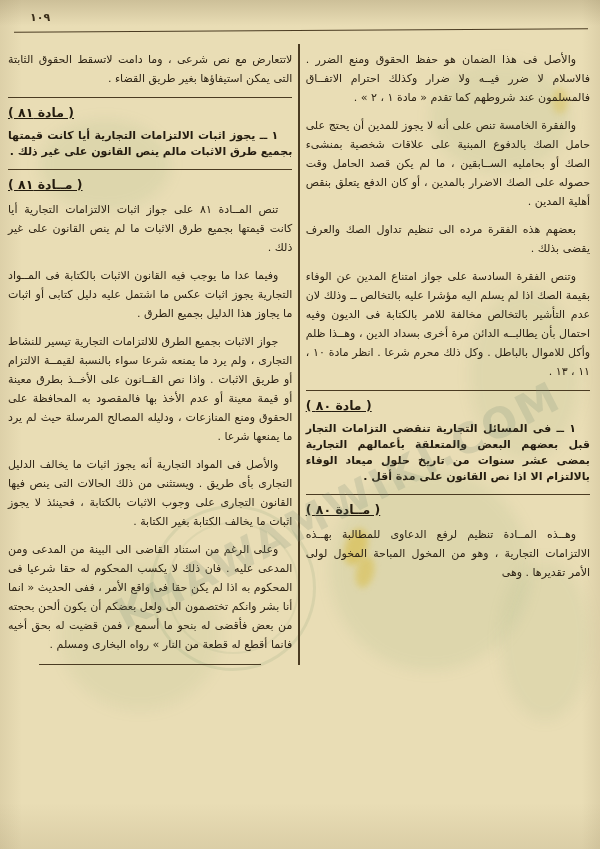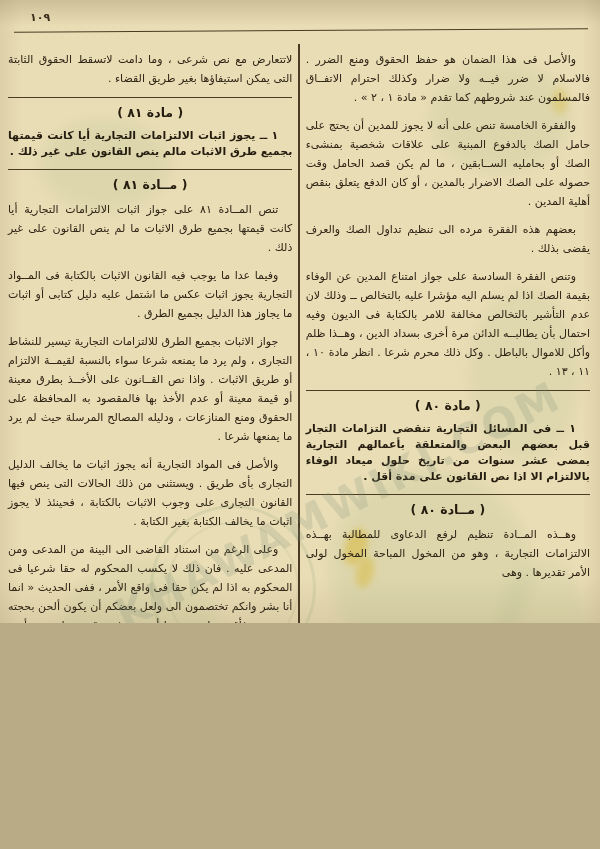--- a/index.html
+++ b/index.html
@@ -2,21 +2,21 @@
 <html lang="ar" dir="rtl"><head>
 <meta charset="utf-8">
 <style>
   html,body{margin:0;padding:0;}
   body{
     width:600px;height:849px;overflow:hidden;
     font-family:"DejaVu Sans",sans-serif;
     background:#b9ab85;
   }
   .page{
-    position:relative;width:600px;height:623px;direction:rtl;
+    position:relative;width:600px;height:849px;direction:rtl;
     color:#2e2415;
     background:
       linear-gradient(180deg, rgba(105,88,52,.22) 0, rgba(105,88,52,0) 26px),
       linear-gradient(0deg, rgba(115,96,58,.12) 0, rgba(115,96,58,0) 46px),
       linear-gradient(90deg, rgba(115,96,58,.10) 0, rgba(115,96,58,0) 22px),
       linear-gradient(270deg, rgba(115,96,58,.10) 0, rgba(115,96,58,0) 18px),
       #e9ddb5;
     overflow:hidden;
   }
   .pageno{
@@ -39,22 +39,22 @@
   .col p{
     margin:8px 0 9px;font-size:11px;line-height:19px;
     text-align:justify;text-indent:14px;
   }
   .col p.noindent{text-indent:0;}
   .col p.bold{font-weight:700;color:#241c0f;line-height:16px;}
   .inner-rule{
     height:0;border-top:1.6px solid #4a3b22;margin:3px 0 7px;
   }
   .art-header{
-    text-align:center;font-weight:700;font-size:12.5px;color:#241c0f;
-    margin:1px 0 8px;letter-spacing:1px;
+    text-align:left;font-weight:700;font-size:12.5px;color:#241c0f;
+    margin:1px 0 8px;letter-spacing:1px;text-decoration:underline;
   }
   .end-rule{
     height:0;border-top:1.6px solid #4a3b22;width:78%;margin:10px auto 0;
   }
   
   .artifact{position:absolute;pointer-events:none;}
   .smudge{filter:blur(7px);border-radius:50%;}
   .sm1{left:40px;top:120px;width:130px;height:90px;background:rgba(120,155,95,.10);}
   .sm2{left:430px;top:62px;width:140px;height:110px;background:rgba(120,155,95,.10);}
   .sm3{left:470px;top:290px;width:110px;height:170px;background:rgba(120,155,95,.09);}

